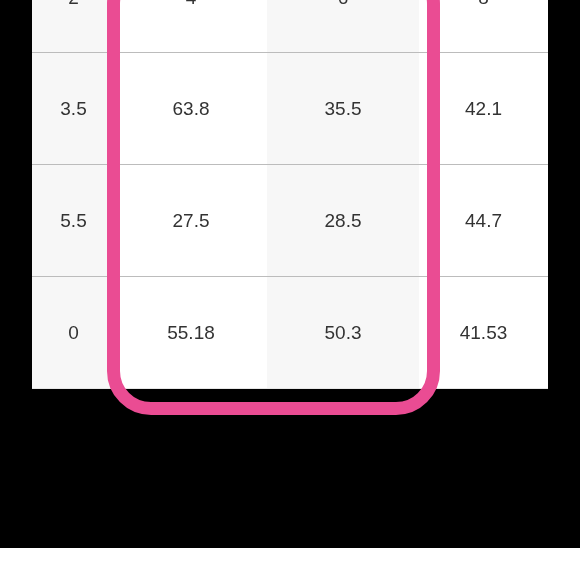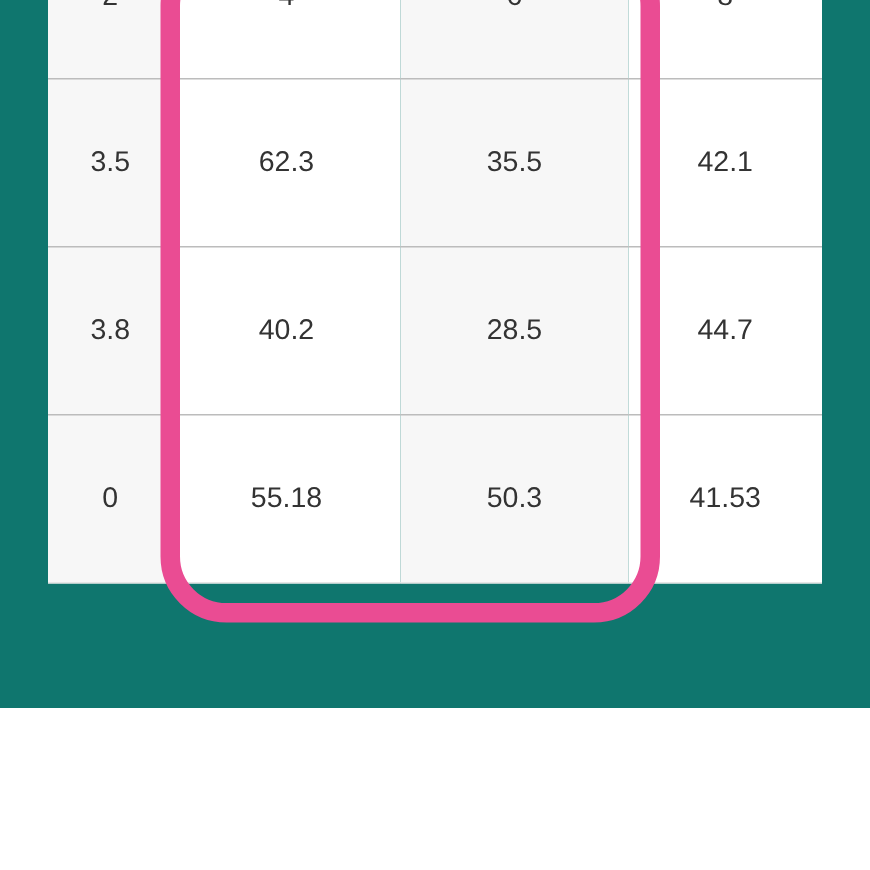--- a/index.html
+++ b/index.html
@@ -11,22 +11,22 @@
     width: 580px;
     height: 580px;
     overflow: hidden;
     font-family: "Liberation Sans", sans-serif;
     -webkit-font-smoothing: antialiased;
   }
 
   #screen {
     position: relative;
     width: 580px;
-    height: 472px;
-    background: #0f766e;
+    height: 548px;
+    background: #000000;
   }
 
   
   #table-fragment {
     position: absolute;
     left: 32px;
     top: -57px;           
     width: 516px;
     height: 446px;
   }
@@ -86,28 +86,28 @@
 
         <tr>
           <td class="col-0 shade-gray">2</td>
           <td class="col-1 shade-white">4</td>
           <td class="col-2 shade-gray">6</td>
           <td class="col-3 shade-white">8</td>
         </tr>
 
         <tr>
           <td class="col-0 shade-gray">3.5</td>
-          <td class="col-1 shade-white">62.3</td>
+          <td class="col-1 shade-white">63.8</td>
           <td class="col-2 shade-gray">35.5</td>
           <td class="col-3 shade-white">42.1</td>
         </tr>
 
         <tr>
-          <td class="col-0 shade-gray">3.8</td>
-          <td class="col-1 shade-white">40.2</td>
+          <td class="col-0 shade-gray">5.5</td>
+          <td class="col-1 shade-white">27.5</td>
           <td class="col-2 shade-gray">28.5</td>
           <td class="col-3 shade-white">44.7</td>
         </tr>
 
         <tr class="last-row">
           <td class="col-0 shade-gray">0</td>
           <td class="col-1 shade-white">55.18</td>
           <td class="col-2 shade-gray">50.3</td>
           <td class="col-3 shade-white">41.53</td>
         </tr>

